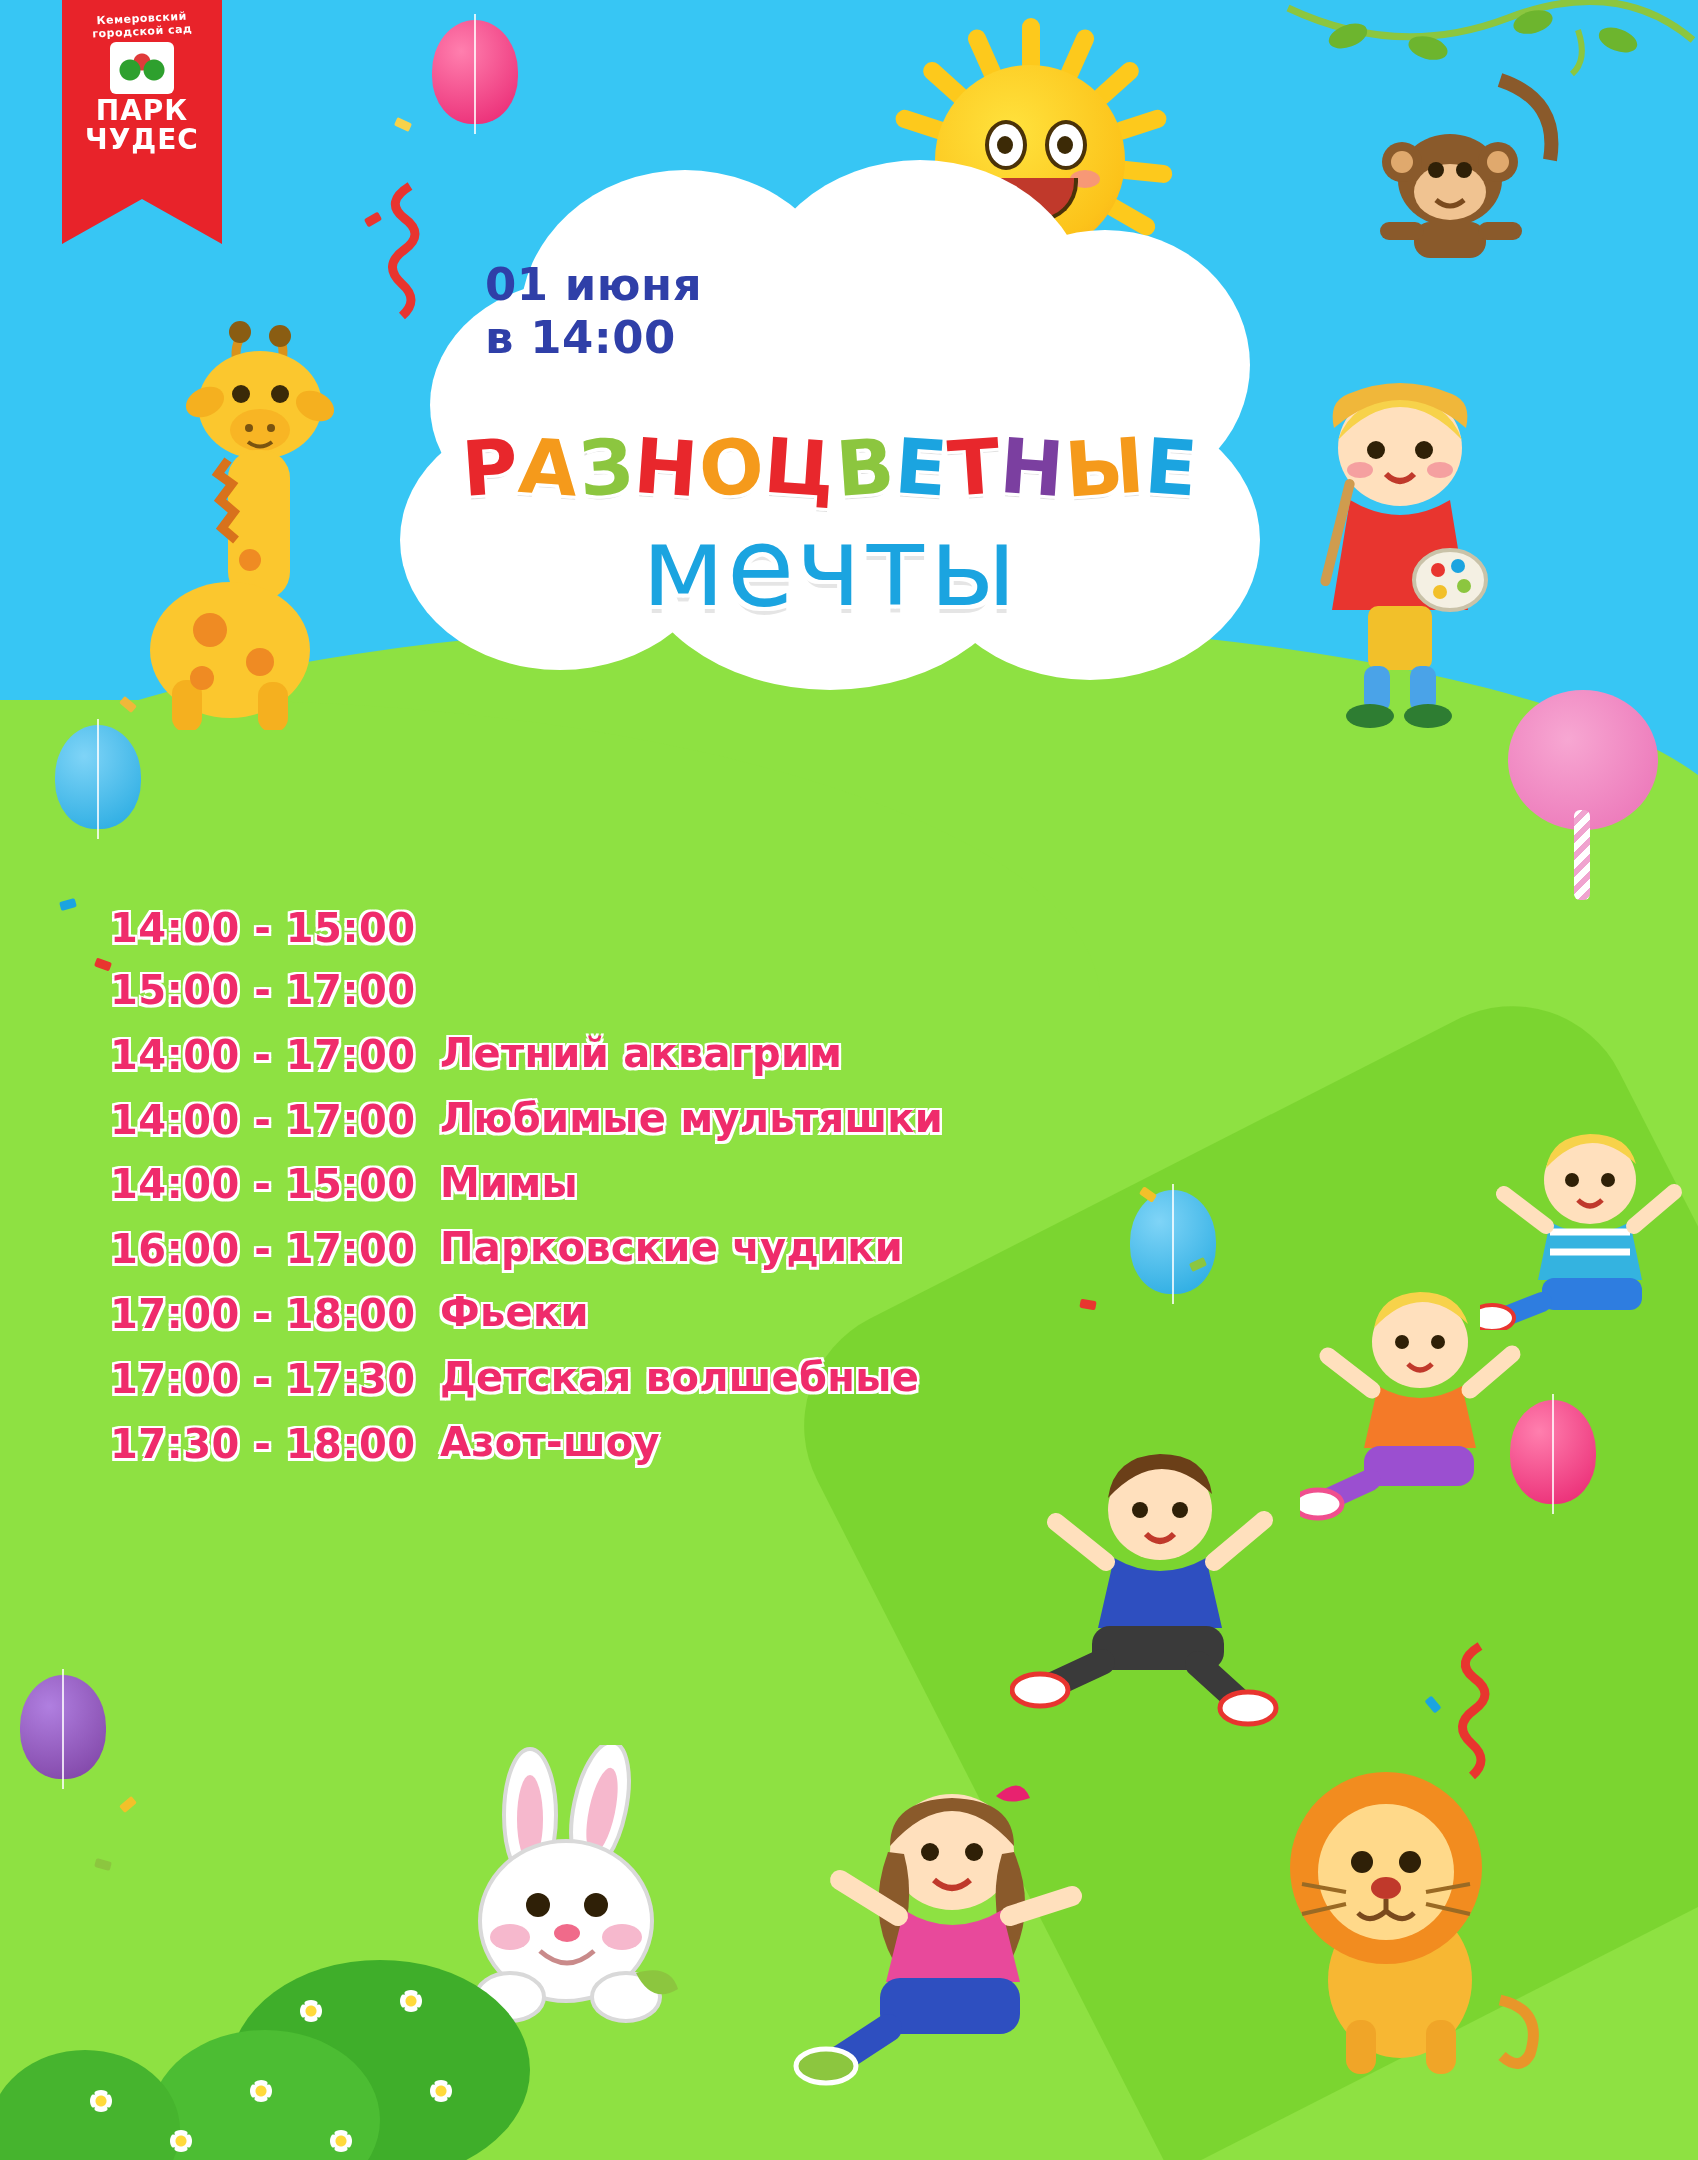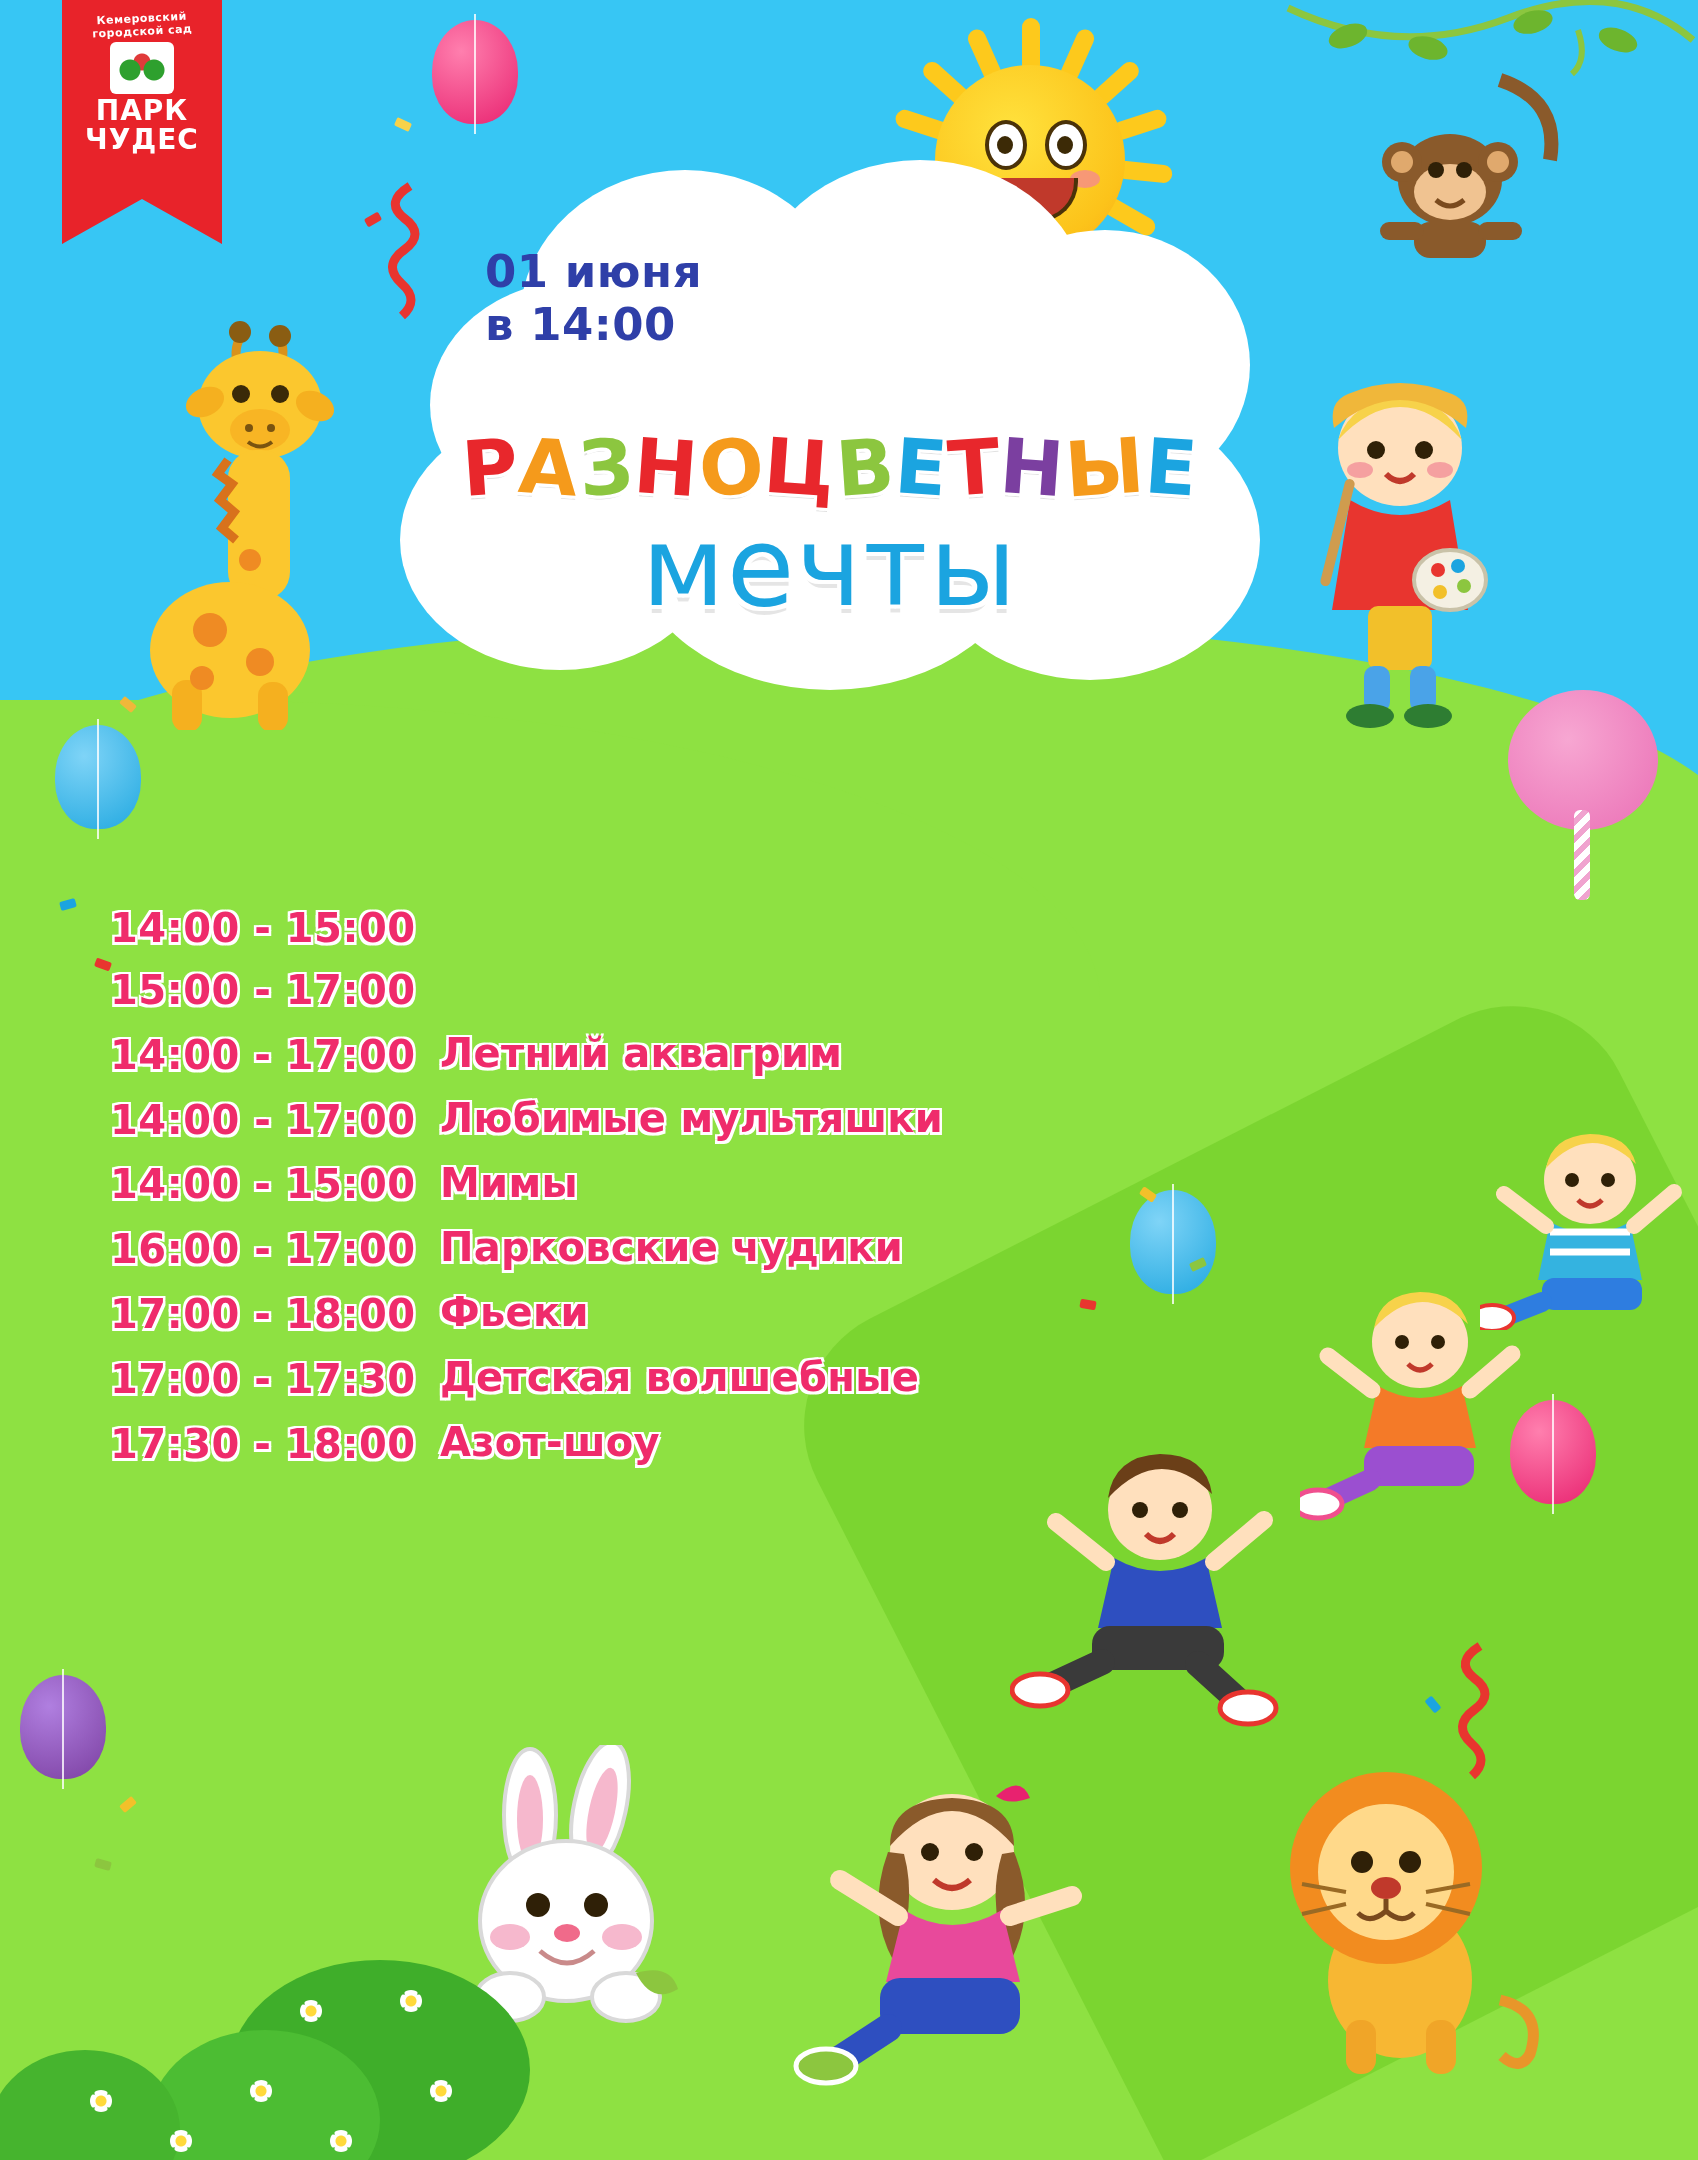--- a/index.html
+++ b/index.html
@@ -111,21 +111,21 @@
     height: 540px;
   }
   .cloud .blob {
     position: absolute;
     background: #fff;
     border-radius: 50%;
   }
   .date-box {
     position: absolute;
     left: 485px;
-    top: 245px;
+    top: 258px;
     width: 260px;
     color: #2f3fa8;
     font-family: "DejaVu Sans", sans-serif;
     font-weight: bold;
     font-size: 45px;
     line-height: 1.18;
     letter-spacing: .5px;
     z-index: 6;
   }
   .title-wrap {

